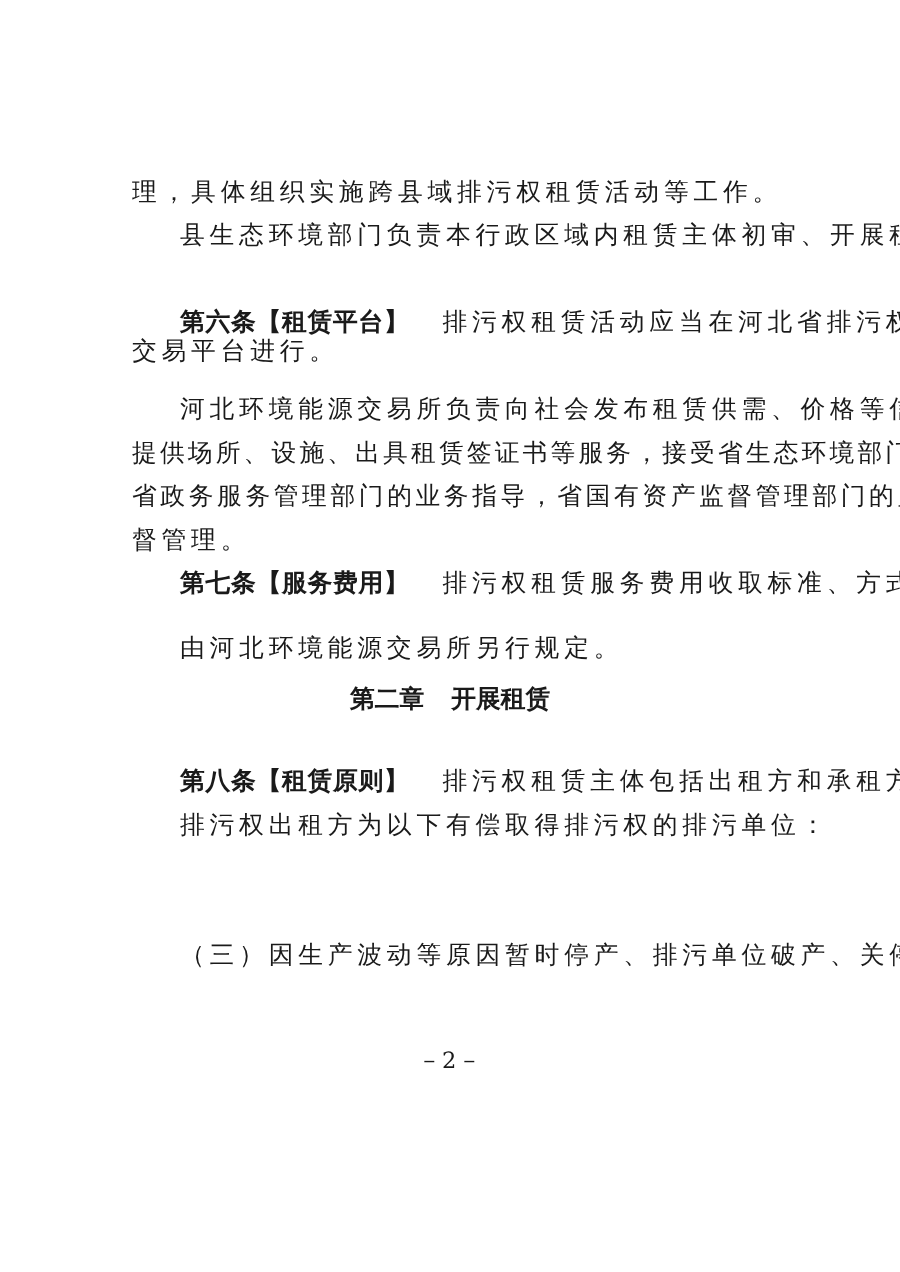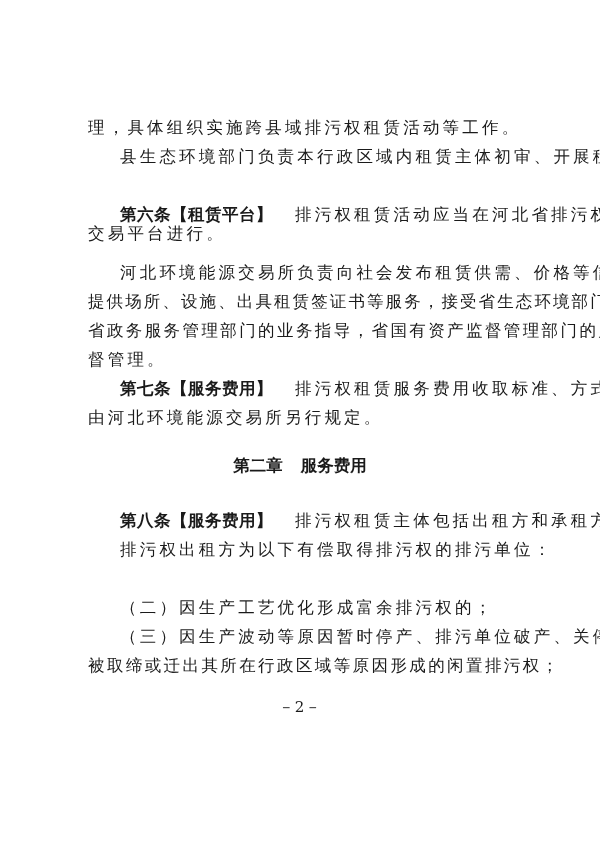--- a/index.html
+++ b/index.html
@@ -49,28 +49,26 @@
   </div>
   <div class="line" style="top:224px;">交易平台进行。</div>
   <div class="line indent" style="top:263px;">河北环境能源交易所负责向社会发布租赁供需、价格等信息，</div>
   <div class="line" style="top:292px; letter-spacing:2.1px;">提供场所、设施、出具租赁签证书等服务，接受省生态环境部门、</div>
   <div class="line" style="top:321px; letter-spacing:2.4px;">省政务服务管理部门的业务指导，省国有资产监督管理部门的监</div>
   <div class="line" style="top:350px;">督管理。</div>
 
   <div class="line indent" style="top:379px;">
     <span class="bold">第七条【服务费用】</span><span class="gap"></span><span class="art-body">排污权租赁服务费用收取标准、方式</span>
   </div>
-  <div class="line" style="top:408px;">由河北环境能源交易所另行规定。</div>
+  <div class="line" style="top:422px;margin-left:32px;">由河北环境能源交易所另行规定。</div>
 
   <div class="chapter" style="top:456px;">
-    <span>第二章</span><span class="gap"></span><span>服务费用</span>
+    <span>第二章</span><span class="gap"></span><span>开展租赁</span>
   </div>
 
   <div class="line indent" style="top:511px;">
-    <span class="bold">第八条【服务费用】</span><span class="gap"></span><span class="art-body">排污权租赁主体包括出租方和承租方。</span>
+    <span class="bold">第八条【租赁原则】</span><span class="gap"></span><span class="art-body">排污权租赁主体包括出租方和承租方。</span>
   </div>
   <div class="line indent" style="top:540px;">排污权出租方为以下有偿取得排污权的排污单位：</div>
-  <div class="line indent" style="top:598px;">（二）因生产工艺优化形成富余排污权的；</div>
   <div class="line indent" style="top:627px;">（三）因生产波动等原因暂时停产、排污单位破产、关停、</div>
-  <div class="line" style="top:656px; letter-spacing:2.4px;">被取缔或迁出其所在行政区域等原因形成的闲置排污权；</div>
 
   <div class="pagenum" style="top:698px;">－2－</div>
 </div>
 
 </body></html>

